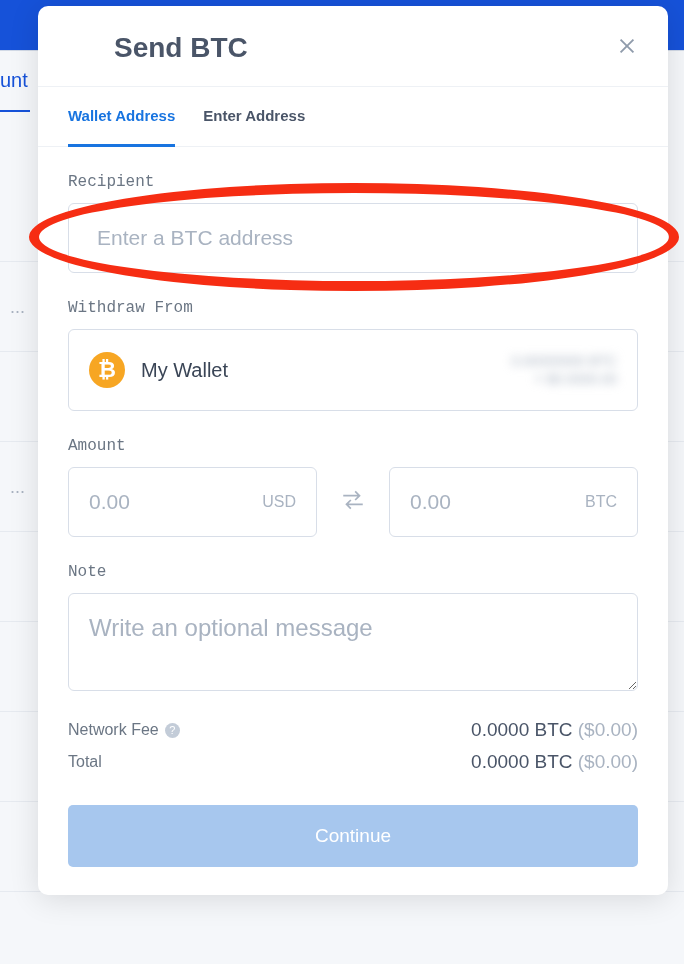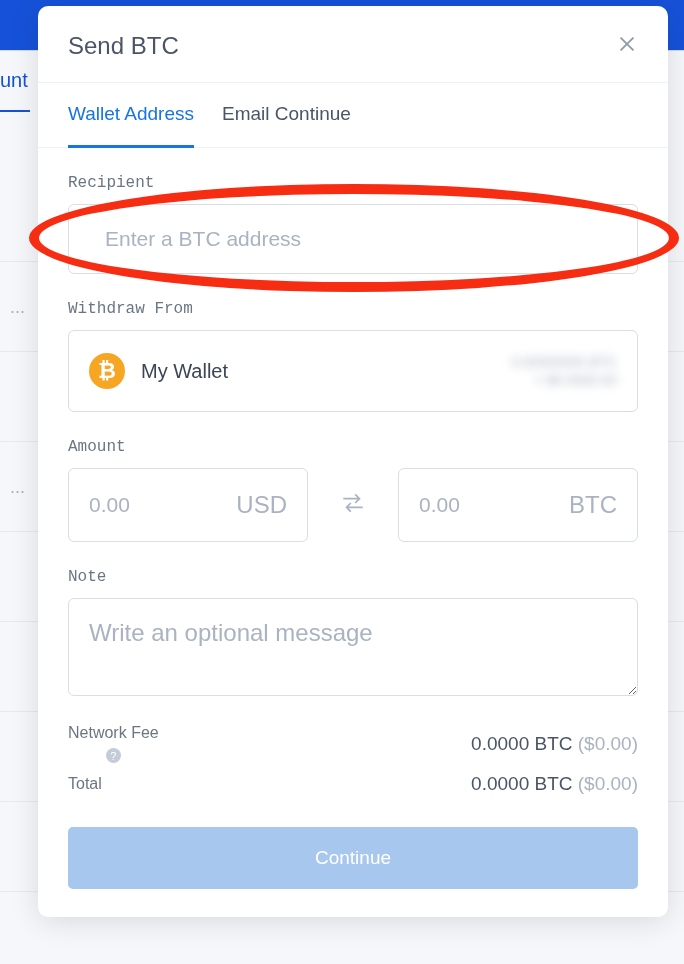--- a/index.html
+++ b/index.html
@@ -45,40 +45,41 @@
       box-shadow: 0 4px 30px rgba(0,0,0,0.12);
       z-index: 10;
     }
     .modal-header {
       display: flex;
       justify-content: space-between;
       align-items: center;
       padding: 26px 30px 22px 30px;
     }
     .modal-title {
-      font-size: 24px;
-      font-weight: 400;
+      font-size: 28px;
+      font-weight: 700;
       color: #4a5568;
+      margin-left: 46px;
     }
     .close-btn {
       cursor: pointer;
       color: #8f9bab;
     }
     .close-btn svg { width: 22px; height: 22px; }
     .tabs {
       display: flex;
       border-top: 1px solid #eef1f5;
       border-bottom: 1px solid #eef1f5;
       padding: 0 30px;
       gap: 28px;
     }
     .tab {
       padding: 20px 0;
-      font-size: 19px;
-      font-weight: 400;
+      font-size: 15px;
+      font-weight: 700;
       color: #4a5568;
       cursor: pointer;
     }
     .tab.active {
       color: #1874e0;
       border-bottom: 3px solid #1874e0;
       margin-bottom: -1px;
     }
     .form-body { padding: 26px 30px 28px 30px; }
     .label {
@@ -86,21 +87,21 @@
       color: #6b7684;
       margin-bottom: 12px;
       display: block;
       font-family: Liberation Mono, monospace;
     }
     .input-wrap { position: relative; margin-bottom: 26px; }
     .text-input {
       width: 100%;
       border: 1px solid #d8dee8;
       border-radius: 6px;
-      padding: 22px 36px;
+      padding: 22px 28px;
       font-size: 21px;
       color: #3a4556;
       font-family: inherit;
     }
     .text-input::placeholder { color: #a9b3c1; }
     .highlight-ellipse {
       position: absolute;
       left: -39px;
       top: -20px;
       width: 650px;
@@ -139,21 +140,21 @@
     .wallet-balance {
       text-align: right;
       filter: blur(5px);
       color: #a9b3c1;
       font-size: 14px;
       line-height: 1.3;
     }
     .amount-row {
       display: flex;
       align-items: center;
-      gap: 28px;
+      gap: 19px;
       margin-bottom: 26px;
     }
     .amount-box {
       flex: 1;
       border: 1px solid #d8dee8;
       border-radius: 6px;
       padding: 22px 20px;
       display: flex;
       align-items: center;
       justify-content: space-between;
@@ -161,21 +162,21 @@
     .amount-input {
       border: none;
       font-size: 21px;
       color: #3a4556;
       width: 70%;
       font-family: inherit;
       outline: none;
     }
     .amount-input::placeholder { color: #a9b3c1; }
     .currency {
-      font-size: 24px;
+      font-size: 16px;
       color: #a9b3c1;
     }
     .swap-icon {
       color: #a9b3c1;
       cursor: pointer;
       padding: 4px;
     }
     .swap-icon svg { width: 26px; height: 22px; }
     .textarea-input {
       width: 100%;
@@ -191,21 +192,21 @@
     .textarea-input::placeholder { color: #a9b3c1; }
     .note-section { margin-bottom: 24px; }
     .fee-row {
       display: flex;
       justify-content: space-between;
       align-items: center;
       font-size: 16px;
       color: #6b7684;
       margin-bottom: 10px;
     }
-    .fee-label { display: flex; align-items: center; gap: 6px; flex-direction: column; }
+    .fee-label { display: flex; align-items: center; gap: 6px; }
     .help-icon {
       width: 15px; height: 15px;
       background: #c3ccd8;
       border-radius: 50%;
       color: white;
       font-size: 11px;
       display: inline-flex;
       align-items: center;
       justify-content: center;
       cursor: pointer;
@@ -250,21 +251,21 @@
     <div class="close-btn">
       <svg viewBox="0 0 24 24" fill="none" stroke="currentColor" stroke-width="2">
         <line x1="5" y1="5" x2="19" y2="19"></line>
           <line x1="19" y1="5" x2="5" y2="19"></line>
       </svg>
     </div>
   </div>
 
   <div class="tabs">
     <div class="tab active">Wallet Address</div>
-    <div class="tab">Email Continue</div>
+    <div class="tab">Enter Address</div>
   </div>
 
   <div class="form-body">
 
     <label class="label">Recipient</label>
     <div class="input-wrap">
       <input type="text" class="text-input" placeholder="Enter a BTC address" style="">
       <div class="highlight-ellipse"></div>
     </div>
 

